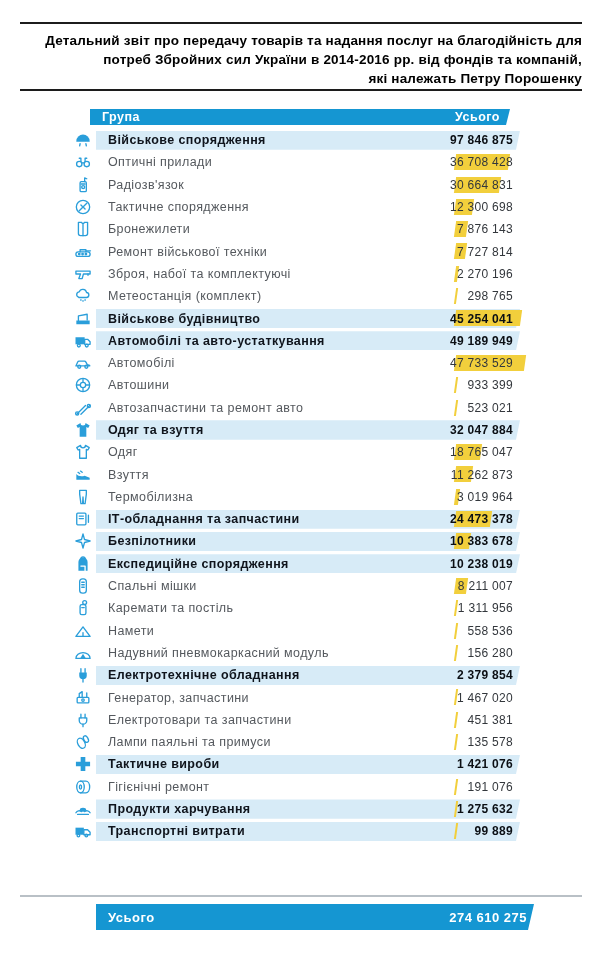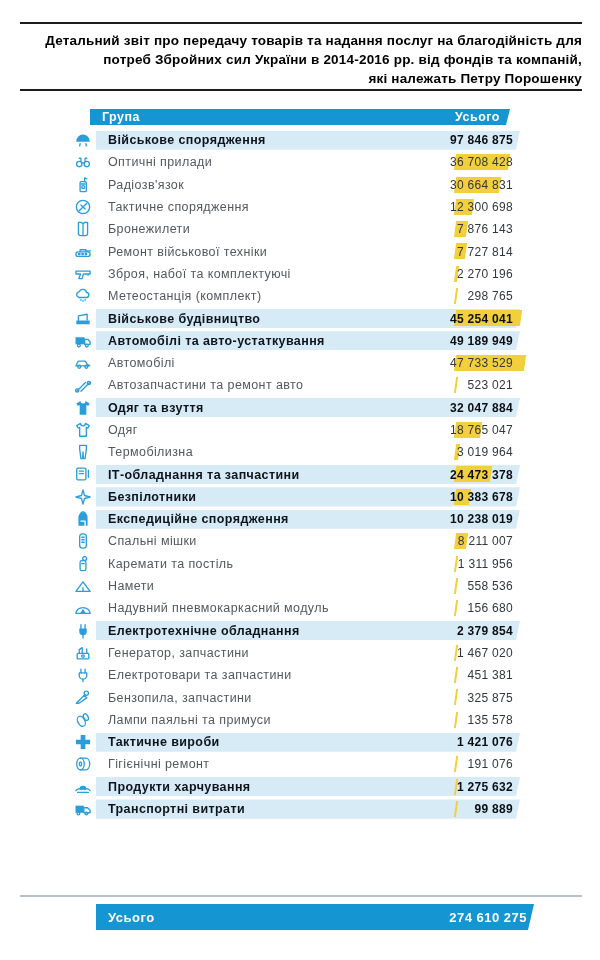--- a/index.html
+++ b/index.html
@@ -200,20 +200,32 @@
             <circle cx="16" cy="16.5" r="1.8"></circle>
           </svg>
         </span>
         <div class="bar" style="width: 70px;"></div>
         <span class="label">Автомобілі</span>
         <span class="value">47 733 529</span>
       </div>
       <div class="row">
         <span class="icon">
           <svg width="20" height="20" viewBox="0 0 24 24" fill="none" stroke="#2a9eda" stroke-width="1.6" stroke-linecap="round" stroke-linejoin="round">
+            <circle cx="12" cy="12" r="8"></circle>
+            <circle cx="12" cy="12" r="3.2"></circle>
+            <path d="M12 4.5V8M12 16v3.5M4.5 12H8M16 12h3.5"></path>
+          </svg>
+        </span>
+        <div class="bar" style="width: 2px;"></div>
+        <span class="label">Автошини</span>
+        <span class="value">933 399</span>
+      </div>
+      <div class="row">
+        <span class="icon">
+          <svg width="20" height="20" viewBox="0 0 24 24" fill="none" stroke="#2a9eda" stroke-width="1.6" stroke-linecap="round" stroke-linejoin="round">
             <path d="M4.5 19.5L15 9M9.5 19.5L20 9"></path>
             <circle cx="5" cy="18.5" r="1.9"></circle>
             <circle cx="19" cy="9.5" r="1.9"></circle>
           </svg>
         </span>
         <div class="bar" style="width: 2px;"></div>
         <span class="label">Автозапчастини та ремонт авто</span>
         <span class="value">523 021</span>
       </div>
       <div class="row group">
@@ -232,20 +244,31 @@
             <path d="M9 4L4.5 6.8l1.7 2.8L8 8.8V19.5h8V8.8l1.8.8 1.7-2.8L15 4a3 3 0 0 1-6 0z"></path>
           </svg>
         </span>
         <div class="bar" style="width: 26px;"></div>
         <span class="label">Одяг</span>
         <span class="value">18 765 047</span>
       </div>
       <div class="row">
         <span class="icon">
           <svg width="20" height="20" viewBox="0 0 24 24" fill="none" stroke="#2a9eda" stroke-width="1.6" stroke-linecap="round" stroke-linejoin="round">
+            <path d="M4 12c2 2.5 6 3.5 10 2l6 2.5V19H4z" fill="#2a9eda" stroke="none"></path>
+            <path d="M6 10l2 1.5M9 8.5l2 1.5"></path>
+          </svg>
+        </span>
+        <div class="bar" style="width: 17px;"></div>
+        <span class="label">Взуття</span>
+        <span class="value">11 262 873</span>
+      </div>
+      <div class="row">
+        <span class="icon">
+          <svg width="20" height="20" viewBox="0 0 24 24" fill="none" stroke="#2a9eda" stroke-width="1.6" stroke-linecap="round" stroke-linejoin="round">
             <path d="M8 4h8v4.5L14.5 20h-2L12 12l-.5 8h-2L8 8.5z"></path>
           </svg>
         </span>
         <div class="bar" style="width: 4px;"></div>
         <span class="label">Термобілизна</span>
         <span class="value">3 019 964</span>
       </div>
       <div class="row group">
         <div class="band"></div>
         <span class="icon">
@@ -317,21 +340,21 @@
       </div>
       <div class="row">
         <span class="icon">
           <svg width="20" height="20" viewBox="0 0 24 24" fill="none" stroke="#2a9eda" stroke-width="1.6" stroke-linecap="round" stroke-linejoin="round">
             <path d="M3.5 18.5a8.5 7 0 0 1 17 0z"></path>
             <path d="M8.5 18.5L12 13l3.5 5.5z" fill="#2a9eda" stroke="none"></path>
           </svg>
         </span>
         <div class="bar" style="width: 2px;"></div>
         <span class="label">Надувний пневмокаркасний модуль</span>
-        <span class="value">156 680</span>
+        <span class="value">156 280</span>
       </div>
       <div class="row group">
         <div class="band"></div>
         <span class="icon">
           <svg width="20" height="20" viewBox="0 0 24 24" fill="none" stroke="#2a9eda" stroke-width="1.6" stroke-linecap="round" stroke-linejoin="round">
             <path d="M7.5 9h9v3.5a4.5 4.5 0 0 1-9 0z" fill="#2a9eda" stroke="none"></path>
             <path d="M9.5 9V4.5M14.5 9V4.5M12 17v3.5"></path>
           </svg>
         </span>
         <span class="label">Електротехнічне обладнання</span>
@@ -352,32 +375,20 @@
       <div class="row">
         <span class="icon">
           <svg width="20" height="20" viewBox="0 0 24 24" fill="none" stroke="#2a9eda" stroke-width="1.6" stroke-linecap="round" stroke-linejoin="round">
             <path d="M7.5 9.5h9v3a4.5 4.5 0 0 1-9 0z"></path>
             <path d="M9.5 9.5V5M14.5 9.5V5M12 17v3"></path>
           </svg>
         </span>
         <div class="bar" style="width: 2px;"></div>
         <span class="label">Електротовари та запчастини</span>
         <span class="value">451 381</span>
-      </div>
-      <div class="row">
-        <span class="icon">
-          <svg width="20" height="20" viewBox="0 0 24 24" fill="none" stroke="#2a9eda" stroke-width="1.6" stroke-linecap="round" stroke-linejoin="round">
-            <path d="M4 19.5L13.5 10l3 3L7 19.5z"></path>
-            <circle cx="16" cy="7.5" r="2.5"></circle>
-            <path d="M14.5 9.2l-1 1"></path>
-          </svg>
-        </span>
-        <div class="bar" style="width: 2px;"></div>
-        <span class="label">Бензопила, запчастини</span>
-        <span class="value">325 875</span>
       </div>
       <div class="row">
         <span class="icon">
           <svg width="20" height="20" viewBox="0 0 24 24" fill="none" stroke="#2a9eda" stroke-width="1.6" stroke-linecap="round" stroke-linejoin="round">
             <ellipse cx="10" cy="13.5" rx="4.2" ry="6.5" transform="rotate(-28 10 13.5)"></ellipse>
             <ellipse cx="15.5" cy="8.5" rx="2.6" ry="4.2" transform="rotate(-28 15.5 8.5)"></ellipse>
           </svg>
         </span>
         <div class="bar" style="width: 2px;"></div>
         <span class="label">Лампи паяльні та примуси</span>

